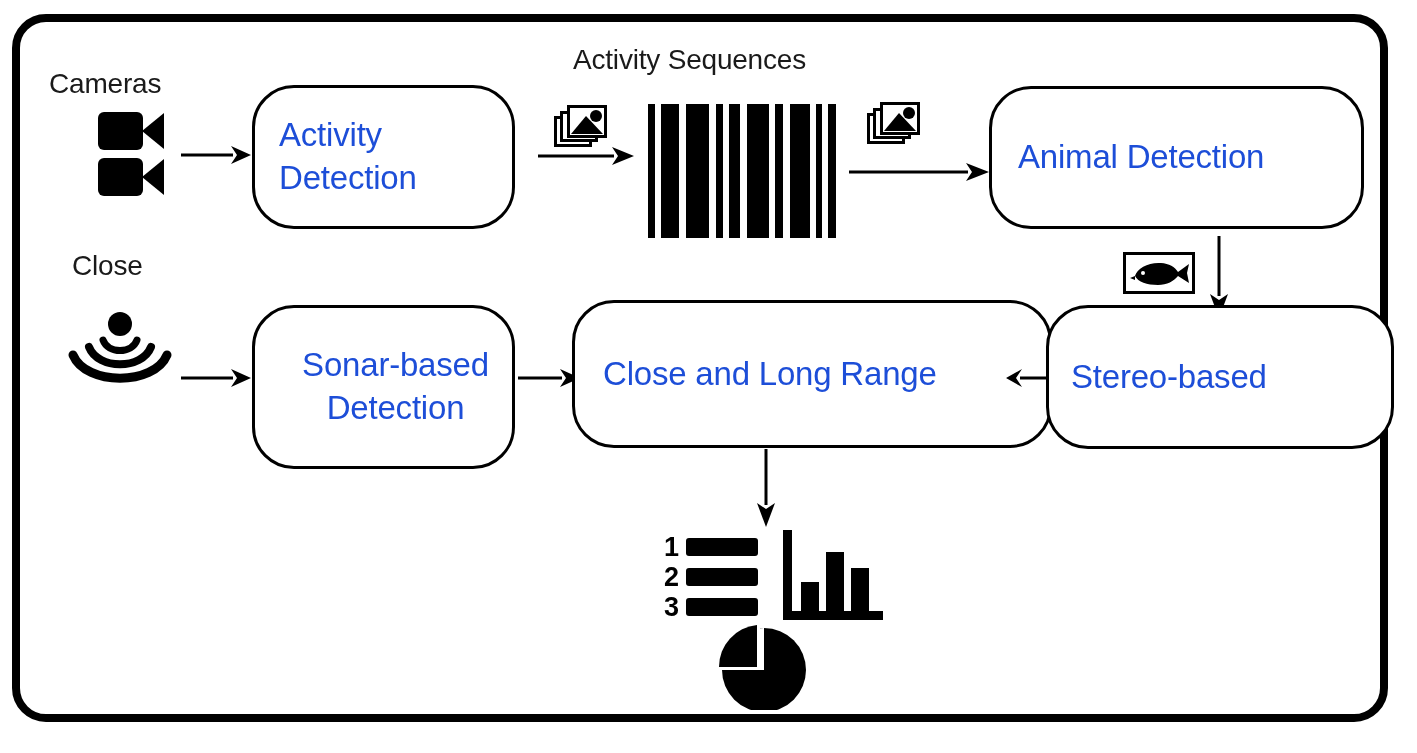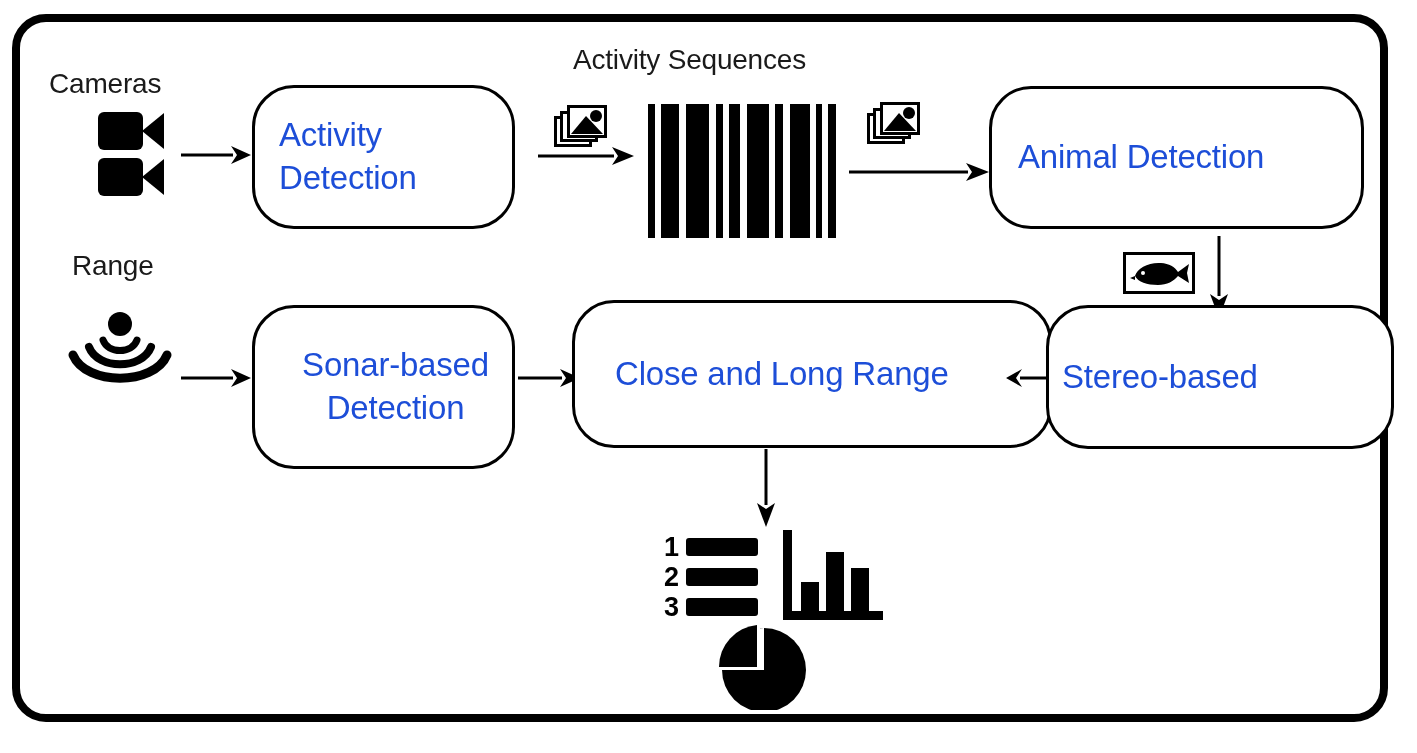--- a/index.html
+++ b/index.html
@@ -206,21 +206,21 @@
     </svg>
   </div>
 
   <div class="arrow" style="left:1204px; top:236px;">
     <svg width="30" height="84" viewBox="0 0 30 84">
       <line x1="15" y1="0" x2="15" y2="60" stroke="#000" stroke-width="3"></line>
       <path d="M6 58 L15 82 L24 58 L15 64 Z" fill="#000"></path>
     </svg>
   </div>
 
-  <div class="caption" style="left:72px; top:252px;">Range</div>
+  <div class="caption" style="left:72px; top:252px;">Close</div>
 
   <div class="sonar-icon" style="left:62px; top:312px;">
     <svg width="116" height="76" viewBox="0 0 116 76">
       <circle cx="58" cy="12" r="12" fill="#000"></circle>
       <path d="M41 28 C46 42, 70 42, 75 28" fill="none" stroke="#000" stroke-width="7" stroke-linecap="round"></path>
       <path d="M27 35 C36 58, 80 58, 89 35" fill="none" stroke="#000" stroke-width="8" stroke-linecap="round"></path>
       <path d="M11 43 C24 74, 92 74, 105 43" fill="none" stroke="#000" stroke-width="9" stroke-linecap="round"></path>
     </svg>
   </div>
 
@@ -236,32 +236,32 @@
     <span class="line">Detection</span>
   </div>
 
   <div class="arrow" style="left:518px; top:363px;">
     <svg width="64" height="30" viewBox="0 0 64 30">
       <line x1="0" y1="15" x2="44" y2="15" stroke="#000" stroke-width="3"></line>
       <path d="M42 6 L62 15 L42 24 L48 15 Z" fill="#000"></path>
     </svg>
   </div>
 
-  <div class="node" style="left:572px; top:300px; width:480px; height:148px; padding-left:40px;">
+  <div class="node" style="left:572px; top:300px; width:480px; height:148px; padding-left:28px;">
     <span class="line">Close and Long Range</span>
   </div>
 
   <div class="arrow" style="left:1006px; top:363px;">
     <svg width="58" height="30" viewBox="0 0 58 30">
       <line x1="56" y1="15" x2="14" y2="15" stroke="#000" stroke-width="3"></line>
       <path d="M16 6 L0 15 L16 24 L10 15 Z" fill="#000"></path>
     </svg>
   </div>
 
-  <div class="node" style="left:1046px; top:305px; width:348px; height:144px; padding-left:13px;">
+  <div class="node" style="left:1046px; top:305px; width:348px; height:144px; padding-left:22px;">
     <span class="line">Stereo-based</span>
   </div>
 
   <div class="arrow" style="left:751px; top:449px;">
     <svg width="30" height="80" viewBox="0 0 30 80">
       <line x1="15" y1="0" x2="15" y2="56" stroke="#000" stroke-width="3"></line>
       <path d="M6 54 L15 78 L24 54 L15 60 Z" fill="#000"></path>
     </svg>
   </div>
 

